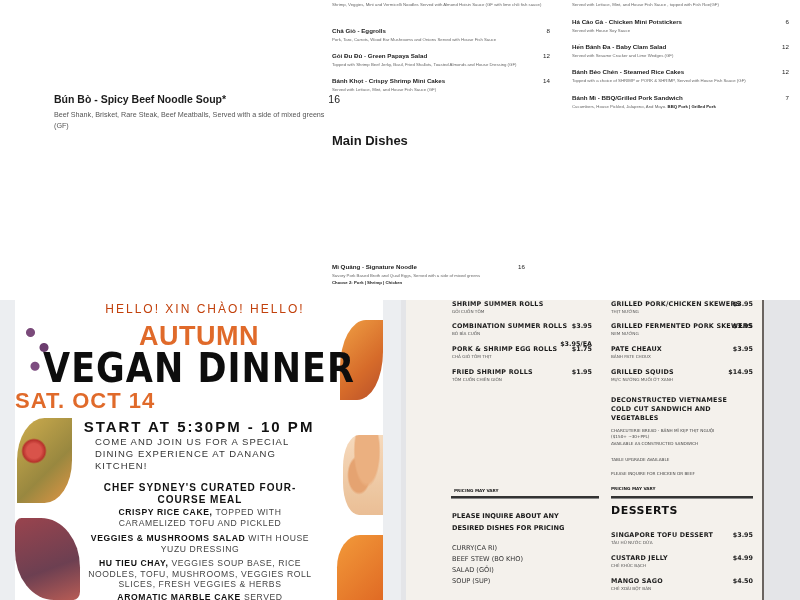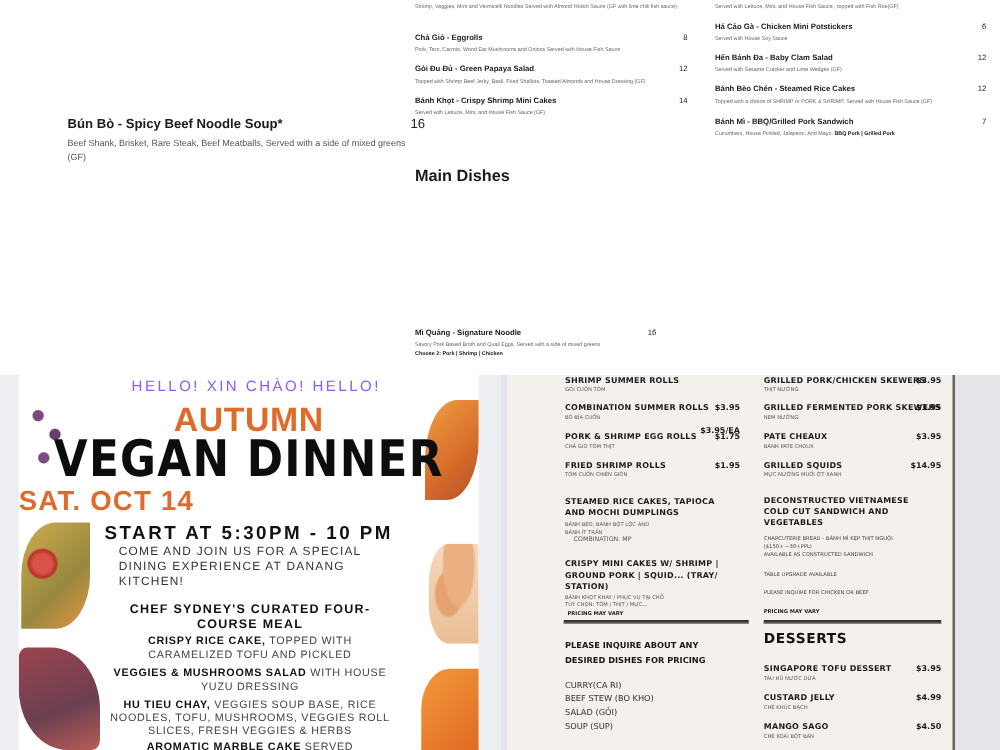--- a/index.html
+++ b/index.html
@@ -22,21 +22,21 @@
   .big .name { font-size: 10.5px; line-height: 13px; }
   .big .price { font-size: 10.5px; line-height: 13px; }
   .big .desc { font-size: 7.2px; line-height: 11px; margin-top: 3px; color: #555; }
 
   .section-title { position: absolute; left: 332px; top: 133px; font-size: 13px; font-weight: bold; color: #1a1a1a; }
 
   
   .bottom { position: absolute; left: 0; top: 300px; width: 800px; height: 300px; background: #eceef1; }
 
   .poster { position: absolute; left: 15px; top: 0; width: 368px; height: 300px; background: #fff; overflow: hidden; }
-  .poster .hello { position: absolute; top: 2px; left: 90px; width: 200px; text-align: center; font-size: 12px; letter-spacing: 2px; color: #8b5cf6; }
+  .poster .hello { position: absolute; top: 2px; left: 90px; width: 200px; text-align: center; font-size: 12px; letter-spacing: 2px; color: #c2410c; }
   .poster .autumn { position: absolute; top: 21px; left: 0; width: 100%; text-align: center; font-size: 27px; font-weight: bold; color: #e06a2a; letter-spacing: 0.5px; }
   .poster .vegan { position: absolute; top: 48px; left: 0; width: 100%; text-align: center; font-size: 35px; font-weight: bold; color: #0d0d0d; letter-spacing: 1px; transform: scaleY(1.15); font-family: "DejaVu Sans", sans-serif; }
   .poster .date { position: absolute; top: 88px; left: 0; width: 100%; text-align: left; font-size: 22px; font-weight: bold; color: #e06a2a; letter-spacing: 1px; }
   .poster .time { position: absolute; top: 118px; left: 0; width: 100%; text-align: center; font-size: 15px; font-weight: bold; color: #111; letter-spacing: 2px; }
   .poster .invite { position: absolute; top: 136px; left: 80px; width: 210px; font-size: 9.5px; line-height: 12px; color: #333; letter-spacing: 1px; }
   .poster .chef { position: absolute; top: 182px; left: 80px; width: 210px; text-align: center; font-size: 10px; line-height: 12px; font-weight: bold; color: #111; letter-spacing: 1px; }
   .poster .course { position: absolute; left: 70px; width: 230px; text-align: center; font-size: 8.6px; line-height: 10.5px; color: #444; letter-spacing: 0.6px; }
   .poster .course b { color: #111; }
 
   .leaf { position: absolute; border-radius: 50% 0 50% 0; }
@@ -182,34 +182,21 @@
         <div class="n">PATE CHEAUX</div>
         <div class="v">BÁNH PATE CHOUX</div>
         <div class="p" style="right:0;">$3.95</div>
       </div>
       <div class="mi" style="left:205px; top:68px; width:142px;">
         <div class="n">GRILLED SQUIDS</div>
         <div class="v">MỰC NƯỚNG MUỐI ỚT XANH</div>
         <div class="p" style="right:0;">$14.95</div>
       </div>
 
-      <div class="mi" style="left:46px; top:97px; width:150px;">
-        <div class="n">STEAMED RICE CAKES, TAPIOCA</div>
-        <div class="n">AND MOCHI DUMPLINGS</div>
-        <div class="v" style="margin-top:2px;">BÁNH BÈO, BÁNH BỘT LỘC AND</div>
-        <div class="v">BÁNH ÍT TRẦN</div>
-        <div class="v" style="padding-left:7px; font-size:5px;">COMBINATION.   MP</div>
-      </div>
-
-      <div class="mi" style="left:46px; top:147px; width:150px;">
-        <div class="n">CRISPY MINI CAKES W/ SHRIMP |</div>
-        <div class="n">GROUND PORK | SQUID...  (TRAY/ STATION)</div>
-        <div class="v" style="margin-top:1px;">BÁNH KHỌT KHAY  /  PHỤC  VỤ  TẠI  CHỖ</div>
-        <div class="v">TÙY CHỌN: TÔM / THỊT / MỰC...</div>
-      </div>
+
       <div class="note b" style="left:48px; top:188px;">PRICING MAY VARY</div>
 
       <div class="mi" style="left:205px; top:96px; width:142px;">
         <div class="n">DECONSTRUCTED VIETNAMESE</div>
         <div class="n">COLD CUT SANDWICH AND</div>
         <div class="n">VEGETABLES</div>
       </div>
       <div class="note" style="left:205px; top:128px;">CHARCUTERIE BREAD - BÁNH MÌ KẸP THỊT NGUỘI</div>
       <div class="note" style="left:205px; top:134px;">($150+ ~30+PPL)</div>
       <div class="note" style="left:205px; top:141px;">AVAILABLE AS CONSTRUCTED SANDWICH</div>

